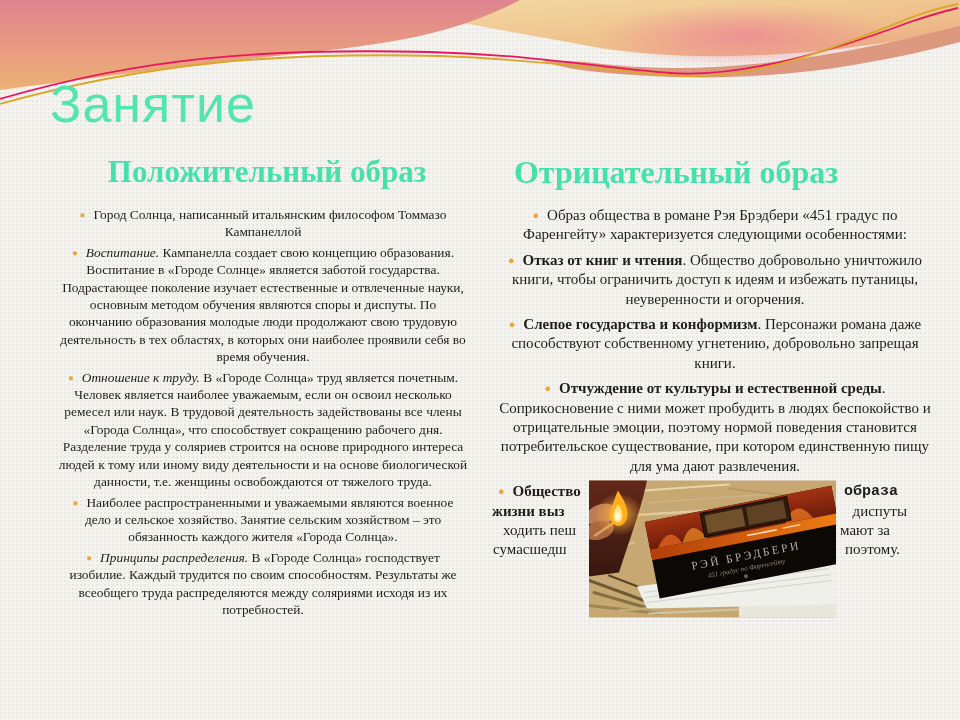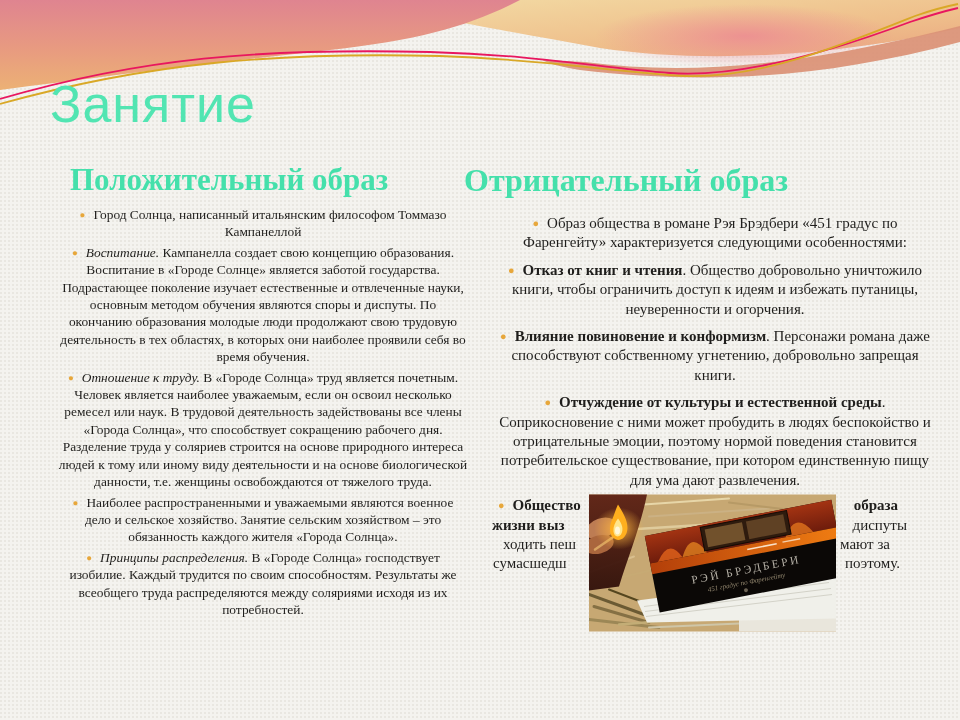--- a/index.html
+++ b/index.html
@@ -10,38 +10,38 @@
     background-size:4px 4px;
     font-family:"Liberation Serif",serif;color:#1f1e1c;
   }
   .deco{position:absolute;left:0;top:0;width:960px;height:112px;}
   .title{
     position:absolute;left:50px;top:76px;margin:0;
     font-family:"Liberation Sans",sans-serif;font-weight:400;
     font-size:52px;line-height:56px;color:#52e5b2;letter-spacing:1px;
   }
   .colhead{
-    position:absolute;top:150px;margin:12px;
+    position:absolute;top:150px;margin:4px;text-align:center;
     font-weight:bold;color:#45e0ab;font-family:"Liberation Serif",serif;
   }
   #left-heading{left:58px;width:410px;font-size:31px;}
   #right-heading{left:452px;width:440px;font-size:32px;}
   .col{position:absolute;top:206px;text-align:center;}
   #left-col{left:58px;width:410px;font-size:13.4px;line-height:17.4px;}
   #right-col{left:490px;width:450px;font-size:15px;line-height:19.4px;}
   #left-col .bullet{margin:0 0 3px 0;}
-  #right-col .bullet{margin:8px 0 6px 0;}
+  #right-col .bullet{margin:0 0 6px 0;}
   .dot{color:#e7a73b;font-size:.72em;margin-right:8px;vertical-align:1px;}
   .it{font-style:italic;}
   .bd{font-weight:bold;}
   
   .clipped{position:relative;margin-top:2px;height:86px;text-align:left;}
   .cline{position:relative;height:19.4px;}
   .cl,.cr{position:absolute;top:0;white-space:nowrap;}
-  .cline:nth-child(1) .cl{left:8px;}  .cline:nth-child(1) .cr{right:42px;}
+  .cline:nth-child(1) .cl{left:8px;}  .cline:nth-child(1) .cr{right:42px;font-family:Liberation Mono, monospace;}
   .cline:nth-child(2) .cl{left:2px;}  .cline:nth-child(2) .cr{right:33px;}
   .cline:nth-child(3) .cl{left:13px;} .cline:nth-child(3) .cr{right:50px;}
   .cline:nth-child(4) .cl{left:3px;}  .cline:nth-child(4) .cr{right:40px;}
   .photo{position:absolute;left:99px;top:-3px;width:247px;height:140px;z-index:5;}
 </style>
 </head>
 <body>
 
 <div class="slide">
 
@@ -82,21 +82,21 @@
         <div class="bullet"><span class="dot">●</span><span class="it">Отношение к труду.</span><span> В «Городе Солнца» труд является почетным. Человек является наиболее уважаемым, если он освоил несколько ремесел или наук. В трудовой деятельность задействованы все члены «Города Солнца», что способствует сокращению рабочего дня. Разделение труда у соляриев строится на основе природного интереса людей к тому или иному виду деятельности и на основе биологической данности, т.е. женщины освобождаются от тяжелого труда.</span></div>
         <div class="bullet"><span class="dot">●</span><span>Наиболее распространенными и уважаемыми являются военное дело и сельское хозяйство. Занятие сельским хозяйством – это обязанность каждого жителя «Города Солнца».</span></div>
         <div class="bullet"><span class="dot">●</span><span class="it">Принципы распределения.</span><span> В «Городе Солнца» господствует изобилие. Каждый трудится по своим способностям. Результаты же всеобщего труда распределяются между соляриями исходя из их потребностей.</span></div>
       </div>
   </div>
 
   <div class="col" id="right-col">
     <div id="right-bullets">
         <div class="bullet"><span class="dot">●</span><span>Образ общества в романе Рэя Брэдбери «451 градус по Фаренгейту» характеризуется следующими особенностями:</span></div>
         <div class="bullet"><span class="dot">●</span><span class="bd">Отказ от книг и чтения</span><span>. Общество добровольно уничтожило книги, чтобы ограничить доступ к идеям и избежать путаницы, неуверенности и огорчения.</span></div>
-        <div class="bullet"><span class="dot">●</span><span class="bd">Влияние повиновение и конформизм</span><span>. Персонажи романа даже способствуют собственному угнетению, добровольно запрещая книги.</span></div>
+        <div class="bullet"><span class="dot">●</span><span class="bd">Слепое государства и конформизм</span><span>. Персонажи романа даже способствуют собственному угнетению, добровольно запрещая книги.</span></div>
         <div class="bullet"><span class="dot">●</span><span class="bd">Отчуждение от культуры и естественной среды</span><span>. Соприкосновение с ними может пробудить в людях беспокойство и отрицательные эмоции, поэтому нормой поведения становится потребительское существование, при котором единственную пищу для ума дают развлечения.</span></div>
       </div>
 
     <div class="clipped">
       <div class="cline">
         <span class="cl bd"><span class="dot">●</span><span class="bd">Общество</span></span>
         <span class="cr bd">образа</span>
       </div>
       <div class="cline">
         <span class="cl bd">жизни выз</span>

